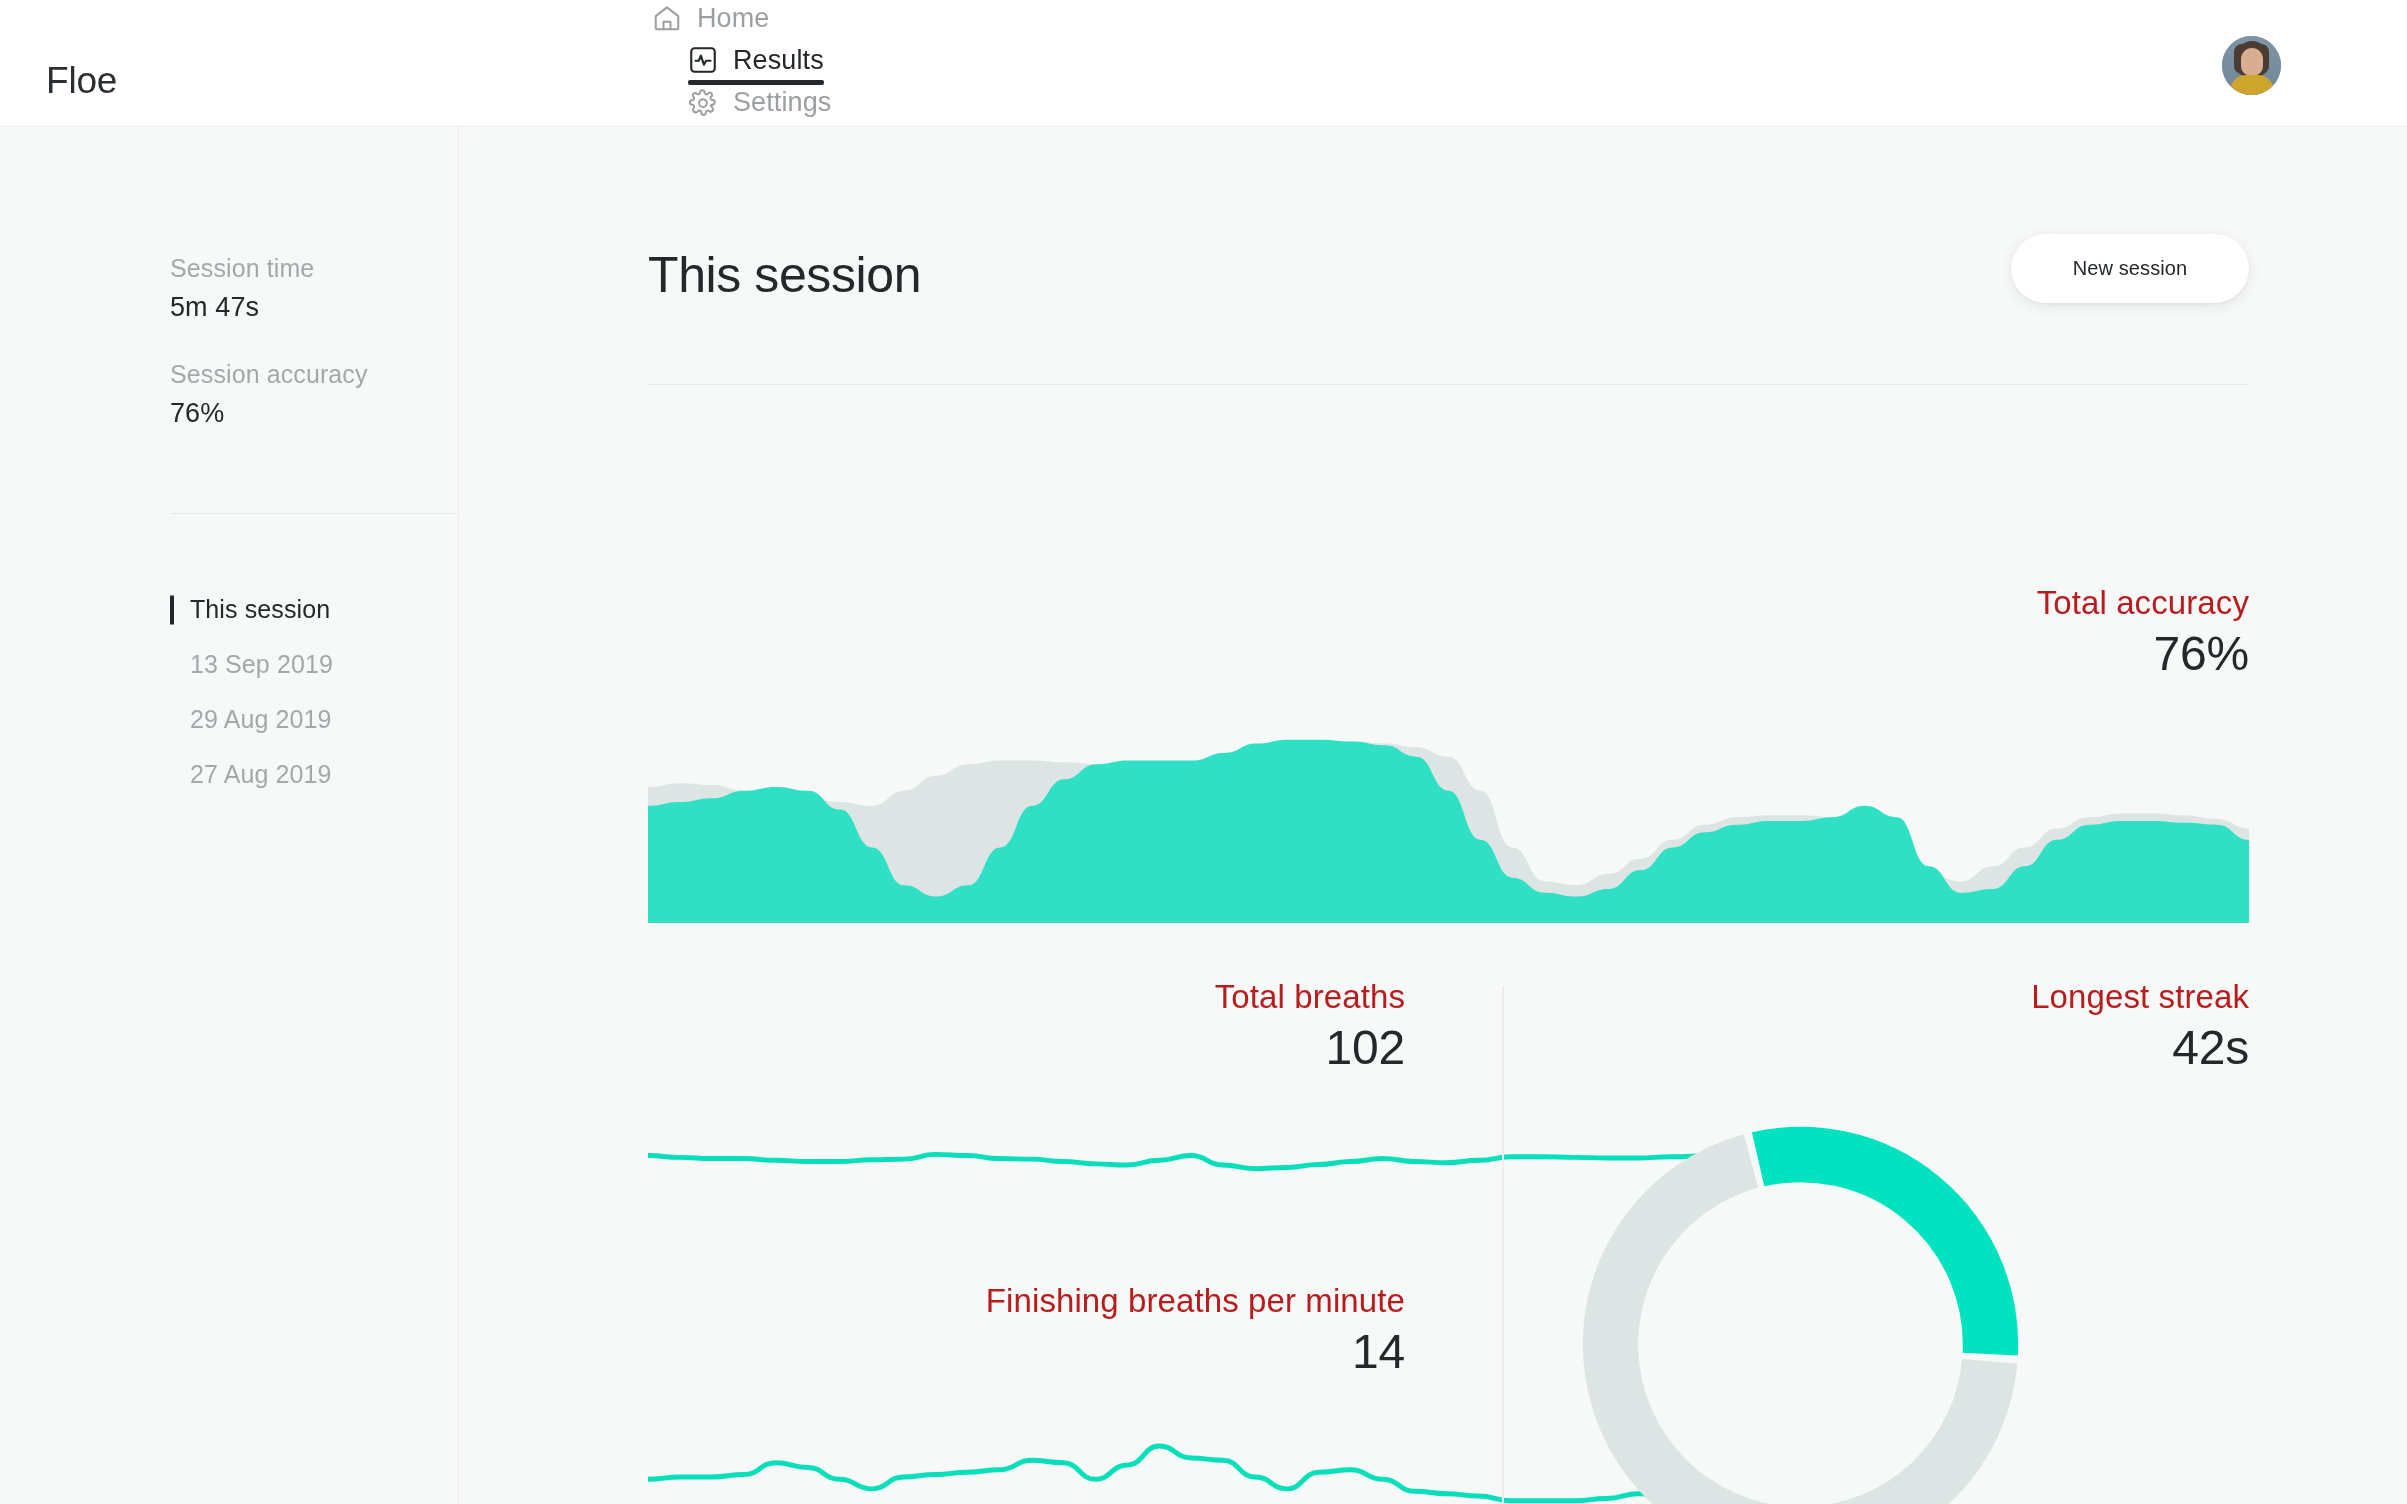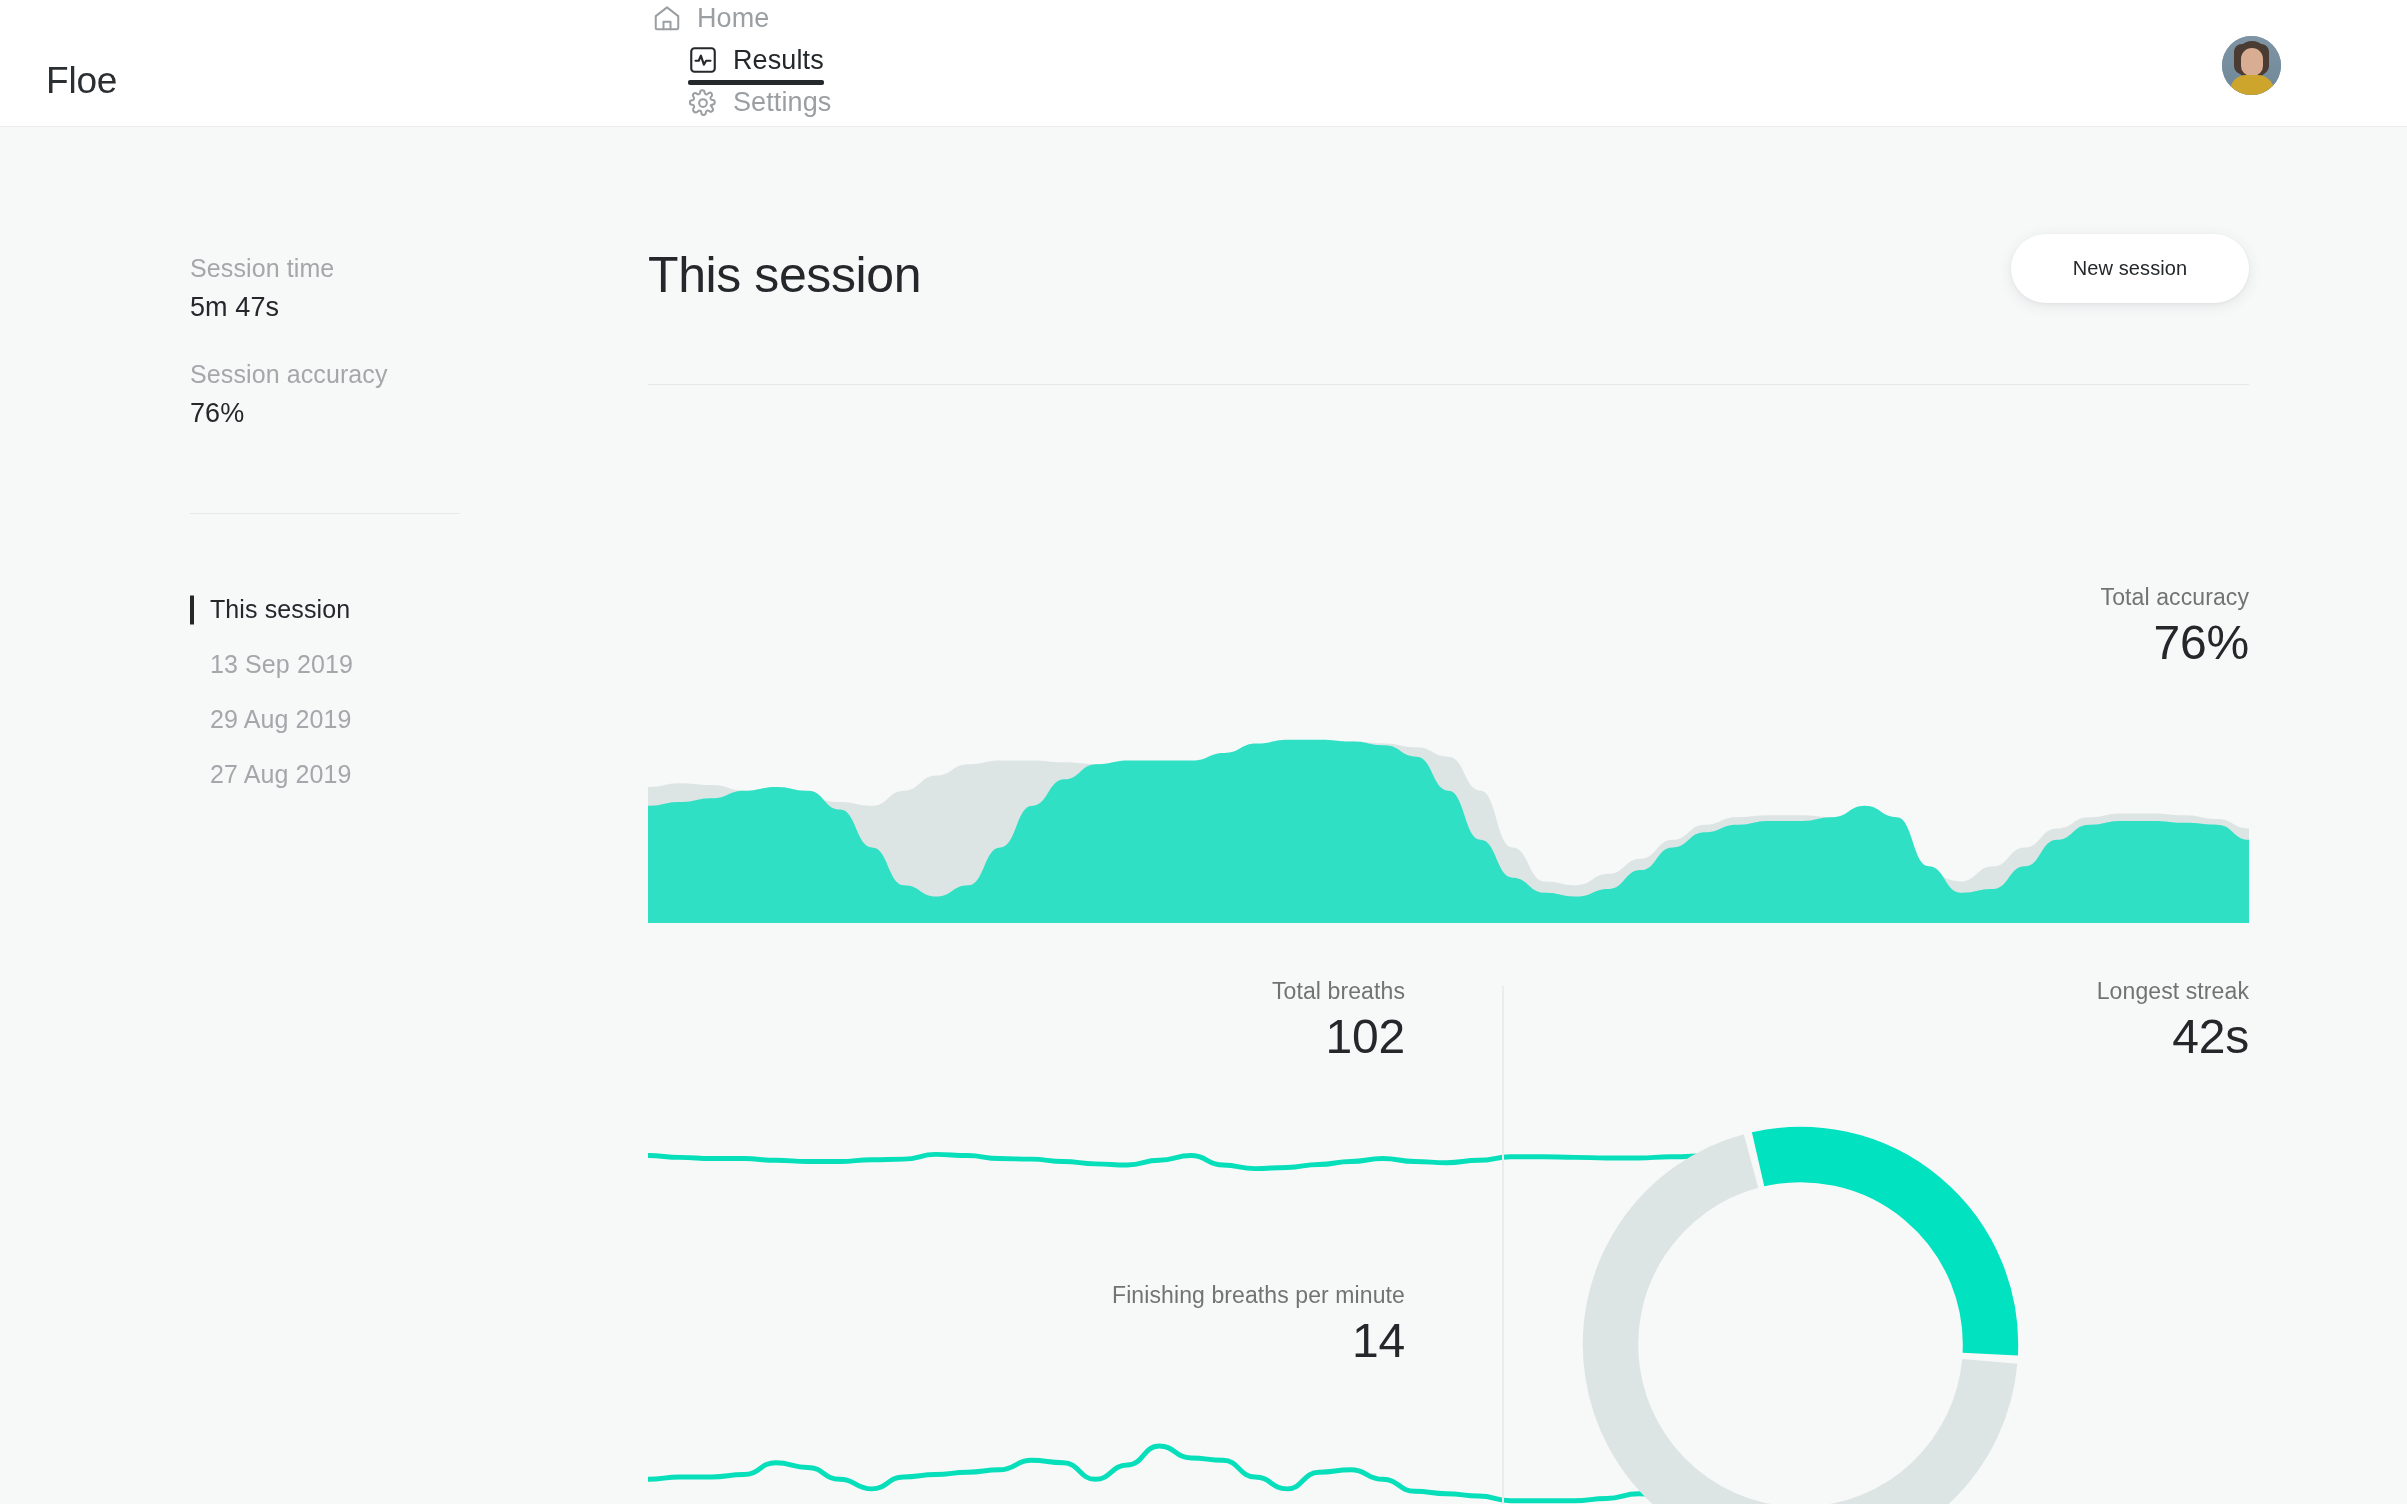--- a/index.html
+++ b/index.html
@@ -122,21 +122,20 @@
   }
 
   
   .sidebar {
     position: absolute;
     top: 127px; left: 0;
     width: 459px;
     height: 1378px;
     background: #f7f8f8;
     border-right: 1px solid #ececec;
-    margin-left: 20px;
   }
   .stat-block { position: absolute; left: 170px; }
   .stat-label {
     font-size: 25px;
     color: #a4a8ab;
     margin-bottom: 9px;
     letter-spacing: 0.1px;
   }
   .stat-value {
     font-size: 27px;
@@ -222,22 +221,22 @@
     width: 1601px;
     height: 1px;
     background: #e7e9e9;
   }
 
   .metric {
     position: absolute;
     text-align: right;
   }
   .metric .m-label {
-    font-size: 23px;
-    color: #737373;
+    font-size: 33px;
+    color: #b91c1c;
     letter-spacing: 0.1px;
   }
   .metric .m-value {
     font-size: 48px;
     color: #24282b;
     margin-top: 4px;
     letter-spacing: -0.2px;
   }
 
   #m-total-accuracy { right: 158px; top: 457px; }

